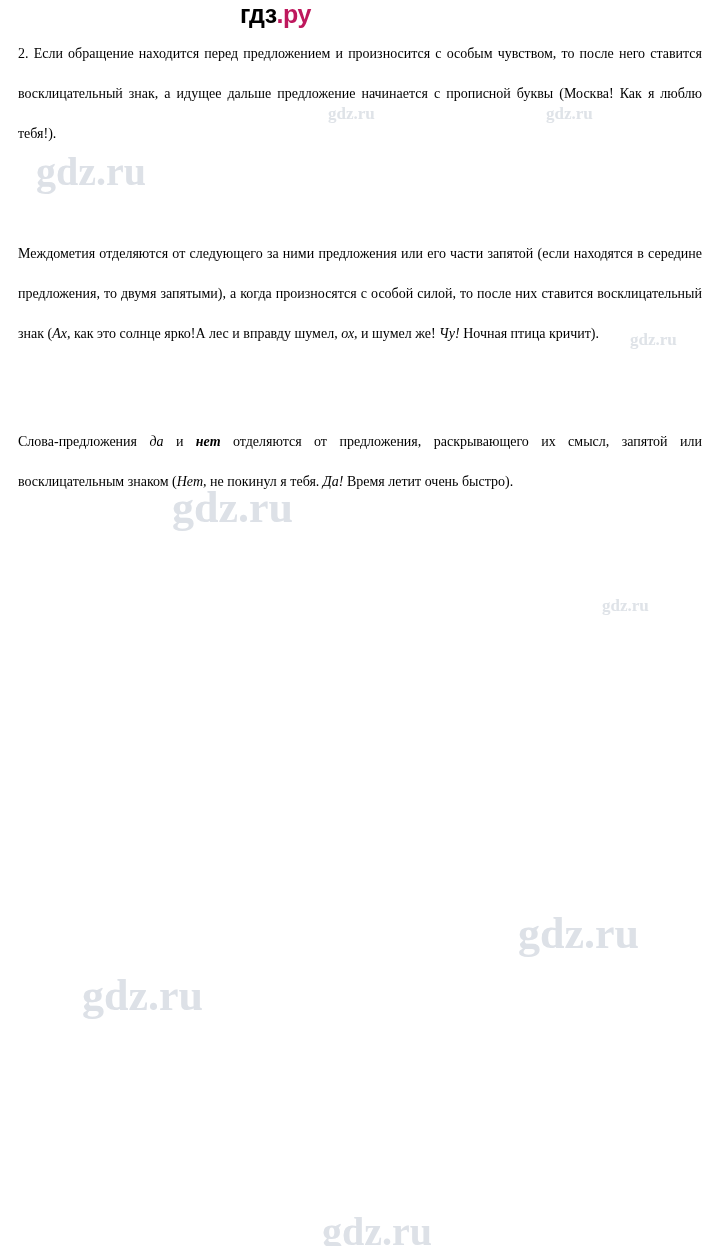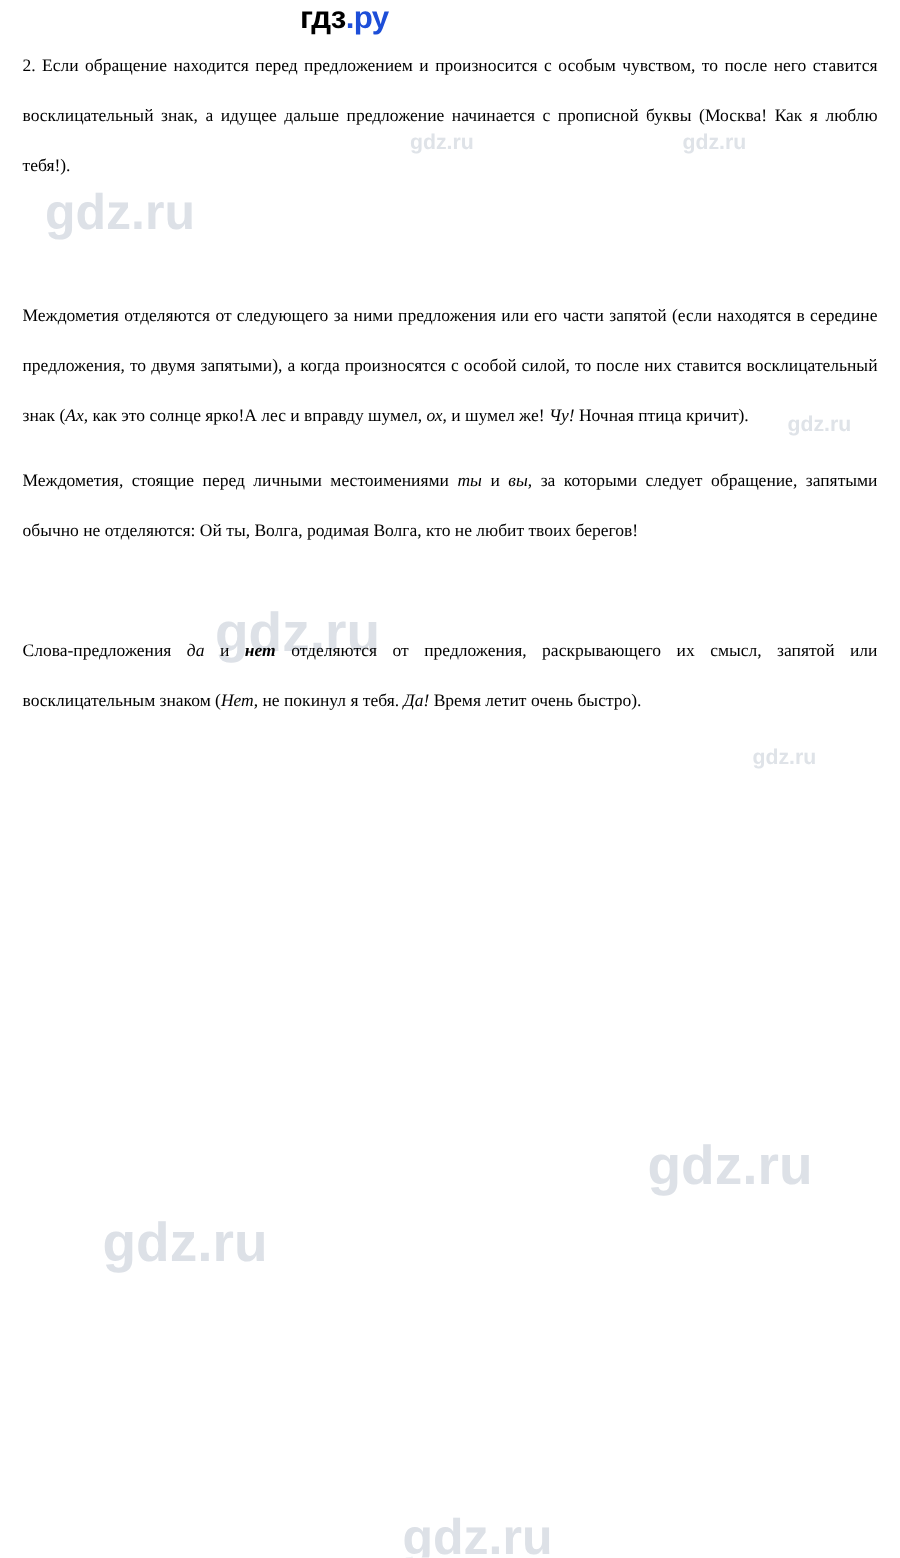--- a/index.html
+++ b/index.html
@@ -27,27 +27,27 @@
     top: 0px;
     left: 240px;
     font-family: "Liberation Sans", sans-serif;
     font-weight: bold;
     font-size: 25px;
     letter-spacing: -0.5px;
     color: #000000;
     z-index: 5;
   }
   .site-logo .dot-ru {
-    color: #1d4ed8;
+    color: #be185d;
   }
 
   
   .wm {
     position: absolute;
-    font-family: Liberation Sans, sans-serif;
+    font-family: Liberation Serif, serif;
     font-weight: bold;
     color: #d9dde3;
     z-index: 1;
     white-space: nowrap;
     user-select: none;
   }
   .wm-sm { font-size: 17px; color: #dfe3e8; }
   .wm-lg { font-size: 40px; color: #dde1e7; }
   .wm-xl { font-size: 44px; color: #dde1e7; }
 
@@ -93,19 +93,18 @@
     </div>
 
   <div class="content">
     <div id="paragraphs">
         <p class="just"><span>2. Если обращение находится перед предложением и произносится с особым чувством, то после него ставится восклицательный знак, а идущее дальше предложение начинается с прописной буквы (Москва! Как я люблю тебя!).</span></p>
         <div class="gap-sm"></div>
         <div class="gap-sm"></div>
         <div class="gap-lg"></div>
         <p class="just"><span>Междометия отделяются от следующего за ними предложения или его части запятой (если находятся в середине предложения, то двумя запятыми), а когда произносятся с особой силой, то после них ставится восклицательный знак (</span><span style="font-style: italic;">Ах</span><span>, как это солнце ярко!А лес и вправду шумел, </span><span style="font-style: italic;">ох</span><span>, и шумел же! </span><span style="font-style: italic;">Чу!</span><span> Ночная птица кричит).</span></p>
         <div class="gap-sm"></div>
-        <p class="just"><span>Междометия, стоящие перед личными местоимениями </span><span style="font-style: italic;">ты</span><span> и </span><span style="font-style: italic;">вы</span><span>, за которыми следует обращение, запятыми обычно не отделяются: Ой ты, Волга, родимая Волга, кто не любит твоих берегов!</span></p>
         <div class="gap-lg"></div>
         <p class="just"><span>Слова-предложения </span><span style="font-style: italic;">да</span><span> и </span><span style="font-style: italic; font-weight: bold;">нет</span><span> отделяются  от  предложения, раскрывающего их смысл, запятой или восклицательным знаком (</span><span style="font-style: italic;">Нет</span><span>, не покинул я тебя. </span><span style="font-style: italic;">Да!</span><span> Время летит очень быстро).</span></p>
       </div>
   </div>
 
 </div>
 
 </body></html>

